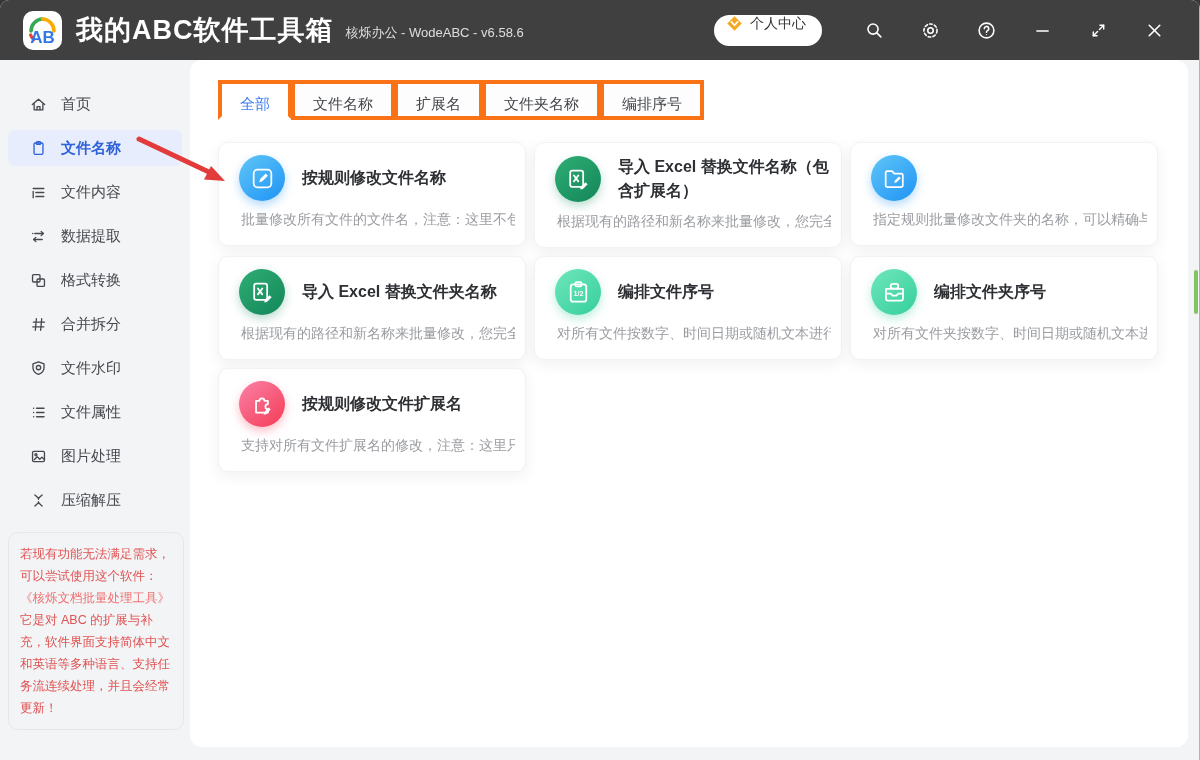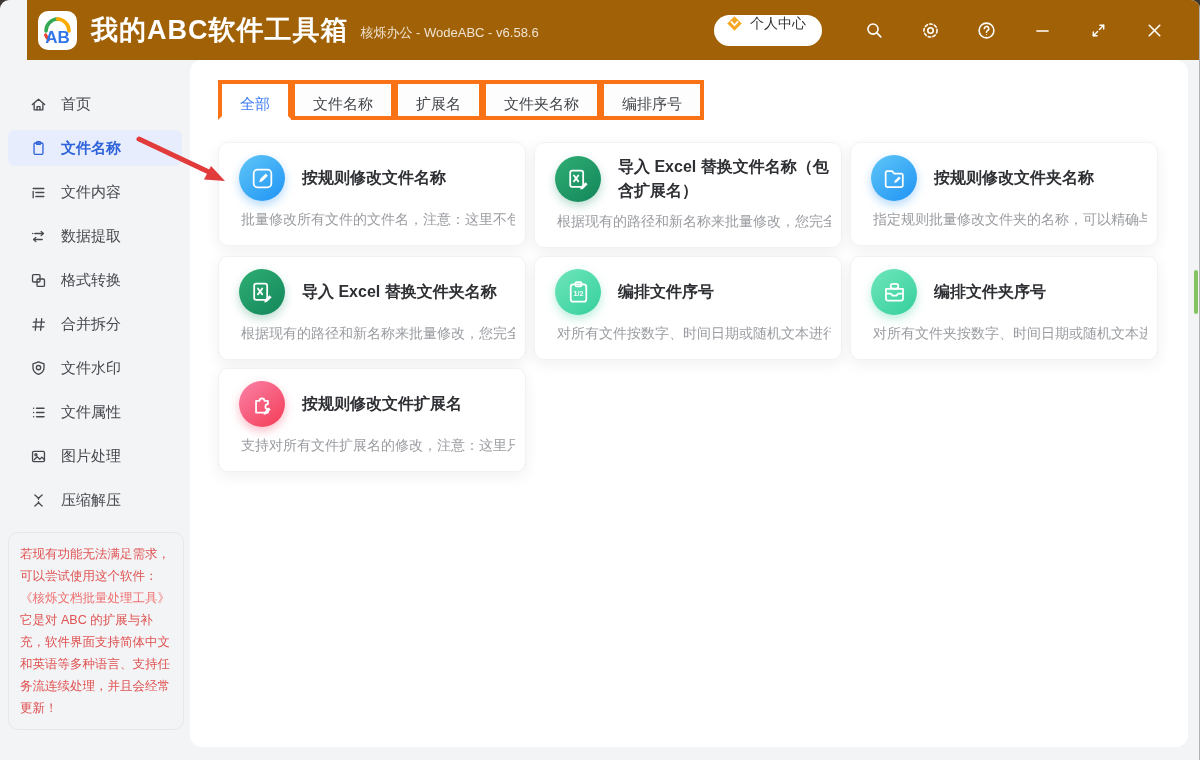--- a/index.html
+++ b/index.html
@@ -2,21 +2,21 @@
 <html><head>
 <meta charset="utf-8">
 <style>
   * { margin:0; padding:0; box-sizing:border-box; }
   html,body { width:1200px; height:760px; }
   body { font-family:"Liberation Sans","DejaVu Sans",sans-serif; background:#3a3634; overflow:hidden; }
   .window { position:relative; width:1200px; height:760px; border-radius:9px 9px 0 0; overflow:hidden; background:#f3f4f6; }
   .window::after { content:""; position:absolute; right:0; top:0; bottom:0; width:1px; background:#b3b3b3; }
 
   
-  .titlebar { height:60px; background:#a16207; display:flex; align-items:center; padding:0 18px 0 11px; position:relative;margin-left:27px; }
+  .titlebar { height:60px; background:#404040; display:flex; align-items:center; padding:0 18px 0 23px; position:relative; }
   .logo { width:39px; height:39px; background:#ffffff; border-radius:10px; position:relative; flex:0 0 auto; }
   .logo svg { position:absolute; left:0; top:0; width:39px; height:39px; }
   .logo .logo-ab { position:absolute; left:0; right:0; bottom:2px; text-align:center; font-size:17px; font-weight:bold; color:#3076e8; letter-spacing:0; }
   .tb-title { color:#ffffff; font-size:27px; font-weight:bold; margin-left:14px; letter-spacing:1px; }
   .tb-sub { color:rgba(255,255,255,0.82); font-size:13px; margin-left:12px; margin-top:6px; }
   .tb-right { margin-left:auto; display:flex; align-items:center; }
   .user-pill { display:flex; align-items:flex-start; gap:7px; background:#ffffff; border:none; border-radius:16px; height:31px; padding:0 16px 0 12px; font-size:14px; color:#333333; cursor:pointer; font-family:inherit; margin-right:24px; }
   .tb-icon { width:56px; height:40px; display:flex; align-items:center; justify-content:center; color:#ffffff; cursor:pointer; }
   .tb-icon svg { width:19px; height:19px; stroke:#ffffff; fill:none; stroke-width:1.5; stroke-linecap:round; stroke-linejoin:round; }
   .tb-icon.small svg { width:17px; height:17px; }
@@ -271,21 +271,20 @@
               <div class="card-desc">根据现有的路径和新名称来批量修改，您完全可以利</div>
             </div>
             <div class="card">
               <div class="card-head">
                 <span class="card-ico tone-blue">
                   <svg viewBox="0 0 26 26">
                     <path d="M4.5 19.5v-12a1.6 1.6 0 0 1 1.6-1.6h4.6l2 2.3h6.7a1.6 1.6 0 0 1 1.6 1.6v9.7a1.8 1.8 0 0 1-1.8 1.8H6.3a1.8 1.8 0 0 1-1.8-1.8z"></path>
                     <path d="M12.6 17.4l.8-2.4 3.9-3.9 1.7 1.7-3.9 3.9z" fill="#ffffff" stroke="none"></path>
                   </svg>
                 </span>
-                <span class="card-title">按规则修改文件夹名称</span>
               </div>
               <div class="card-desc">指定规则批量修改文件夹的名称，可以精确与模糊替</div>
             </div>
             <div class="card">
               <div class="card-head">
                 <span class="card-ico tone-green">
                   <svg viewBox="0 0 26 26">
                     <rect x="5" y="4.5" width="12.5" height="15.5" rx="2"></rect>
                     <path d="M8.6 9.2l4.2 5.6"></path>
                     <path d="M12.8 9.2l-4.2 5.6"></path>

